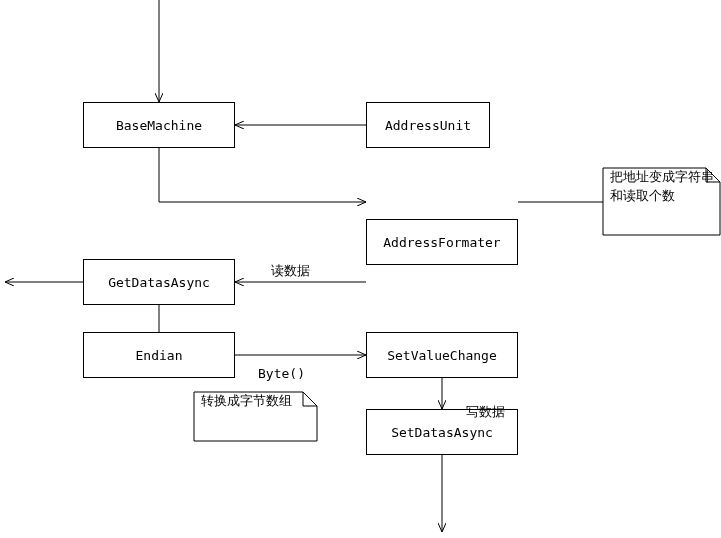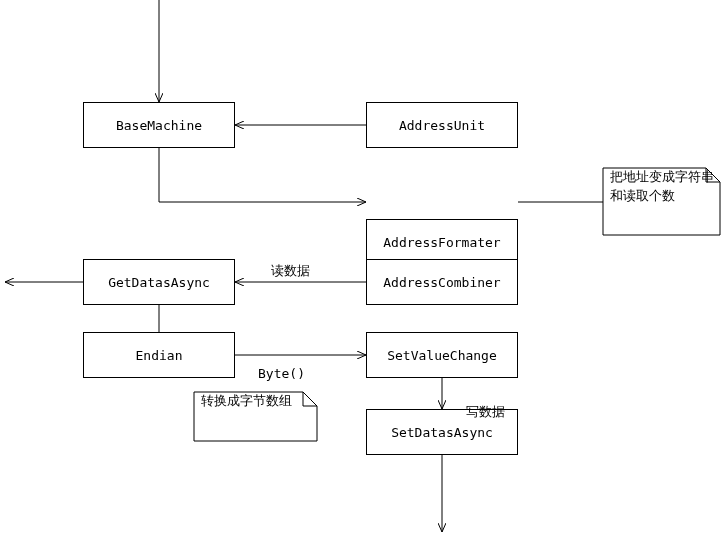--- a/index.html
+++ b/index.html
@@ -102,35 +102,32 @@
 
     <path d="M442,455 L442,532" fill="none" stroke="#000000" stroke-width="1" marker-end="url(#arrow)"></path>
 
     <path d="M256,415 L256,400" fill="none" stroke="#ffffff" stroke-width="0"></path>
   </svg>
 
   <div class="box" style="left:83px; top:102px; width:152px; height:46px;">
     <span>BaseMachine</span>
   </div>
 
-  <div class="box" style="left:366px; top:102px; width:152px; height:46px;">
+  <div class="box" style="left:366px; top:102px; width:124px; height:46px;">
     <span>AddressUnit</span>
   </div>
 
   <div class="box" style="left:366px; top:179px; width:152px; height:46px;margin-top:40px;">
     <span>AddressFormater</span>
   </div>
 
   <div class="box" style="left:83px; top:259px; width:152px; height:46px;">
     <span>GetDatasAsync</span>
   </div>
 
-  <div class="box" style="left:366px; top:259px; width:152px; height:46px;">
-    <span>AddressCombiner</span>
-  </div>
 
   <div class="box" style="left:83px; top:332px; width:152px; height:46px;">
     <span>Endian</span>
   </div>
 
   <div class="box" style="left:366px; top:332px; width:152px; height:46px;">
     <span>SetValueChange</span>
   </div>
 
   <div class="box" style="left:366px; top:409px; width:152px; height:46px;">

